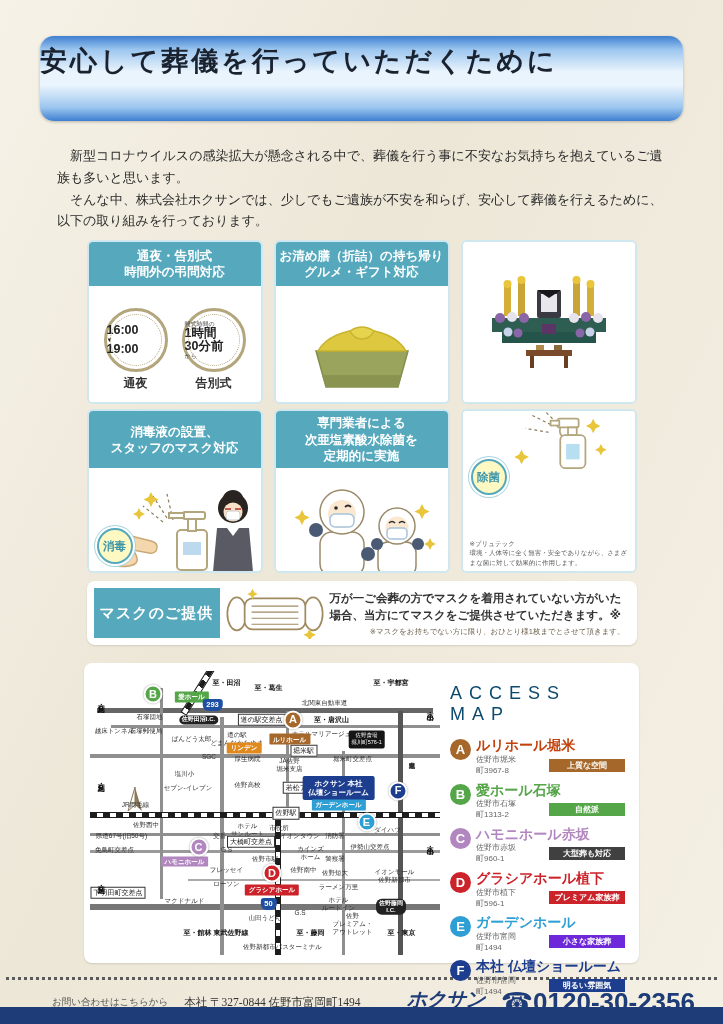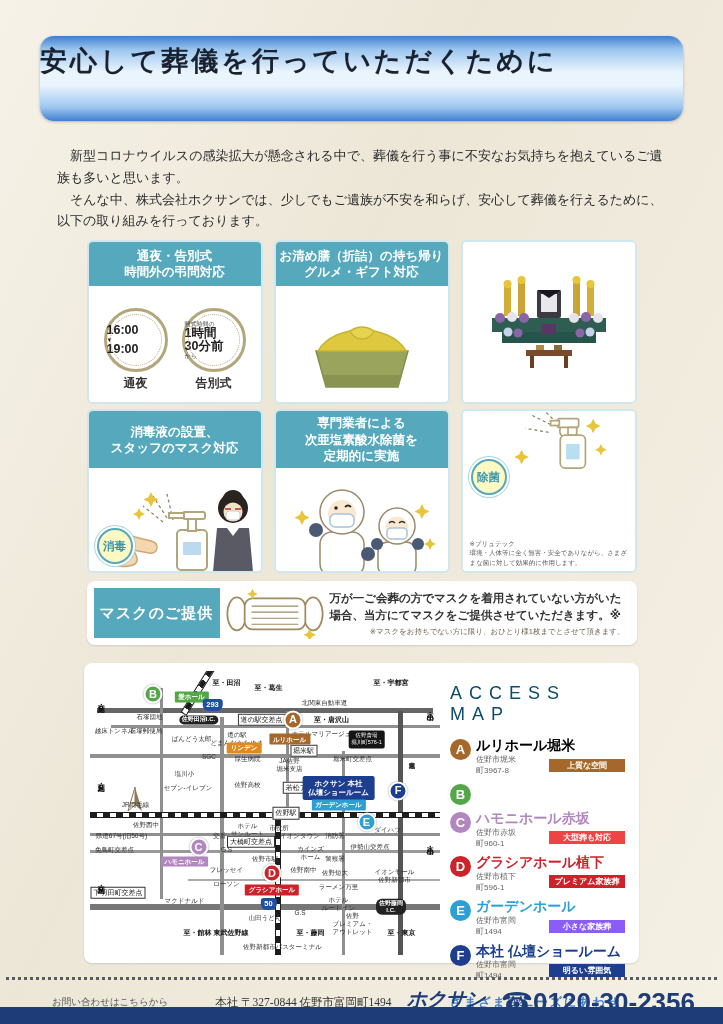--- a/index.html
+++ b/index.html
@@ -84,21 +84,21 @@
   .hall-name { font-size:14px; font-weight:bold; line-height:1.05; }
   .hall-sub { display:flex; align-items:center; gap:5px; margin-top:1px; }
   .hall-address { font-size:8px; color:#666; }
   .hall-badge { font-size:8px; color:#fff; font-weight:bold; padding:1px 0; width:76px; text-align:center; flex:none;margin-left:25px; }
   .tagline { margin-top:10px; font-size:12px; font-weight:bold; color:#3f7ec9; letter-spacing:2px; line-height:1.9; white-space:pre-line; }
 
   
   .dotted-sep { margin:14px 6px 0; border-top:3px dotted #5a5a5a; }
   .footer-row { display:flex; align-items:center; height:44px; padding:0 28px 0 52px; }
   .footer-contact { font-size:9.5px; color:#555; margin-right:16px; }
-  .footer-address { font-family:"Liberation Serif","DejaVu Serif",serif; font-size:11.5px; color:#333;margin-left:31px; }
+  .footer-address { font-family:"Liberation Serif","DejaVu Serif",serif; font-size:11.5px; color:#333; }
   .footer-spacer { flex:1; }
   .logo { font-style:italic; font-weight:bold; font-size:20px; color:#1e3c78; position:relative; padding:0 6px 5px 2px; letter-spacing:-1px; }
   .logo::after { content:""; position:absolute; left:-16px; right:10px; bottom:2px; height:4px; background:#1e3c78; transform:skewX(-38deg); }
   .footer-phone { font-size:26px; font-weight:bold; color:#1e3c78; margin-left:10px; letter-spacing:0; }
   .navy-bar { position:absolute; left:0; right:0; bottom:0; height:17px; background:#1e3c78; }
 
   .sparkle { fill:#e8c53a; }
 </style>
 </head>
 <body>
@@ -410,57 +410,64 @@
         <div class="ml ml-dir vert" style="left: 97%; top: 60%;">至・小山</div>
         <div class="ml ml-dir vert" style="left: 3%; top: 38%;">至・足利</div>
         <div class="ml ml-dir vert" style="left: 3%; top: 74%;">至・足利</div>
       </div>
     <div class="access">
       <div class="access-title">ACCESS MAP</div>
       <div id="hall-list">
           <div class="hall-item">
             <div class="hall-letter" style="background: rgb(165, 104, 42);">A</div>
             <div>
-              <div class="hall-name" style="color: #000000;">ルリホール堀米</div>
+              <div class="hall-name" style="color: #c2410c;">ルリホール堀米</div>
               <div class="hall-sub">
                 <span class="hall-address">佐野市堀米町3967-8</span>
                 <span class="hall-badge" style="background: rgb(165, 104, 42);">上質な空間</span>
               </div>
             </div>
           </div>
           <div class="hall-item">
             <div class="hall-letter" style="background: rgb(85, 166, 72);">B</div>
+            <div>
+              <div class="hall-name" style="color: rgb(85, 166, 72);">愛ホール石塚</div>
+              <div class="hall-sub">
+                <span class="hall-address">佐野市石塚町1313-2</span>
+                <span class="hall-badge" style="background: rgb(85, 166, 72);">自然派</span>
+              </div>
+            </div>
           </div>
           <div class="hall-item">
             <div class="hall-letter" style="background: rgb(178, 135, 191);">C</div>
             <div>
               <div class="hall-name" style="color: rgb(178, 135, 191);">ハモニホール赤坂</div>
               <div class="hall-sub">
                 <span class="hall-address">佐野市赤坂町960-1</span>
-                <span class="hall-badge" style="background: #ef4444;">大型葬も対応</span>
+                <span class="hall-badge" style="background: #404040;">大型葬も対応</span>
               </div>
             </div>
           </div>
           <div class="hall-item">
             <div class="hall-letter" style="background: rgb(204, 34, 41);">D</div>
             <div>
               <div class="hall-name" style="color: rgb(204, 34, 41);">グラシアホール植下</div>
               <div class="hall-sub">
                 <span class="hall-address">佐野市植下町596-1</span>
                 <span class="hall-badge" style="background: rgb(204, 34, 41);">プレミアム家族葬</span>
               </div>
             </div>
           </div>
           <div class="hall-item">
             <div class="hall-letter" style="background: rgb(46, 159, 212);">E</div>
             <div>
               <div class="hall-name" style="color: rgb(46, 159, 212);">ガーデンホール</div>
               <div class="hall-sub">
                 <span class="hall-address">佐野市富岡町1494</span>
-                <span class="hall-badge" style="background: #8b5cf6;">小さな家族葬</span>
+                <span class="hall-badge" style="background: #6d28d9;">小さな家族葬</span>
               </div>
             </div>
           </div>
           <div class="hall-item">
             <div class="hall-letter" style="background: rgb(29, 62, 143);">F</div>
             <div>
               <div class="hall-name" style="color: rgb(29, 62, 143);">本社 仏壇ショールーム</div>
               <div class="hall-sub">
                 <span class="hall-address">佐野市富岡町1494</span>
                 <span class="hall-badge" style="background: rgb(29, 62, 143);">明るい雰囲気</span>

